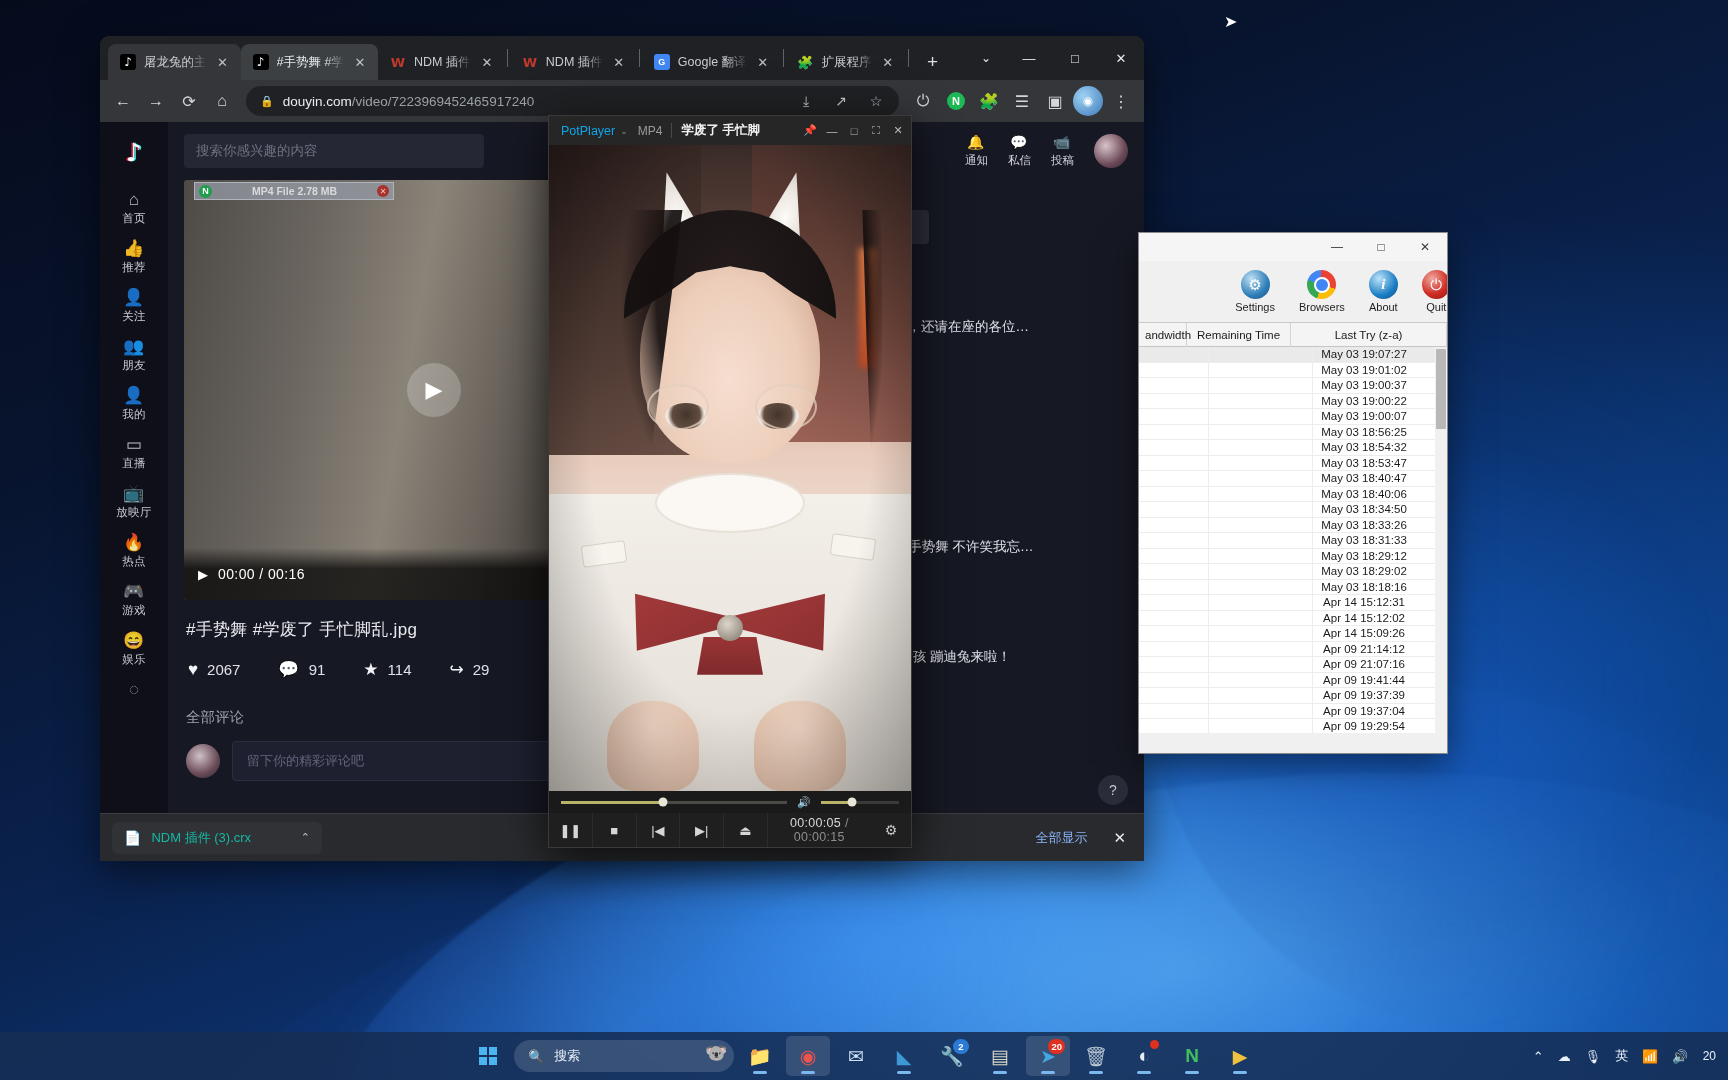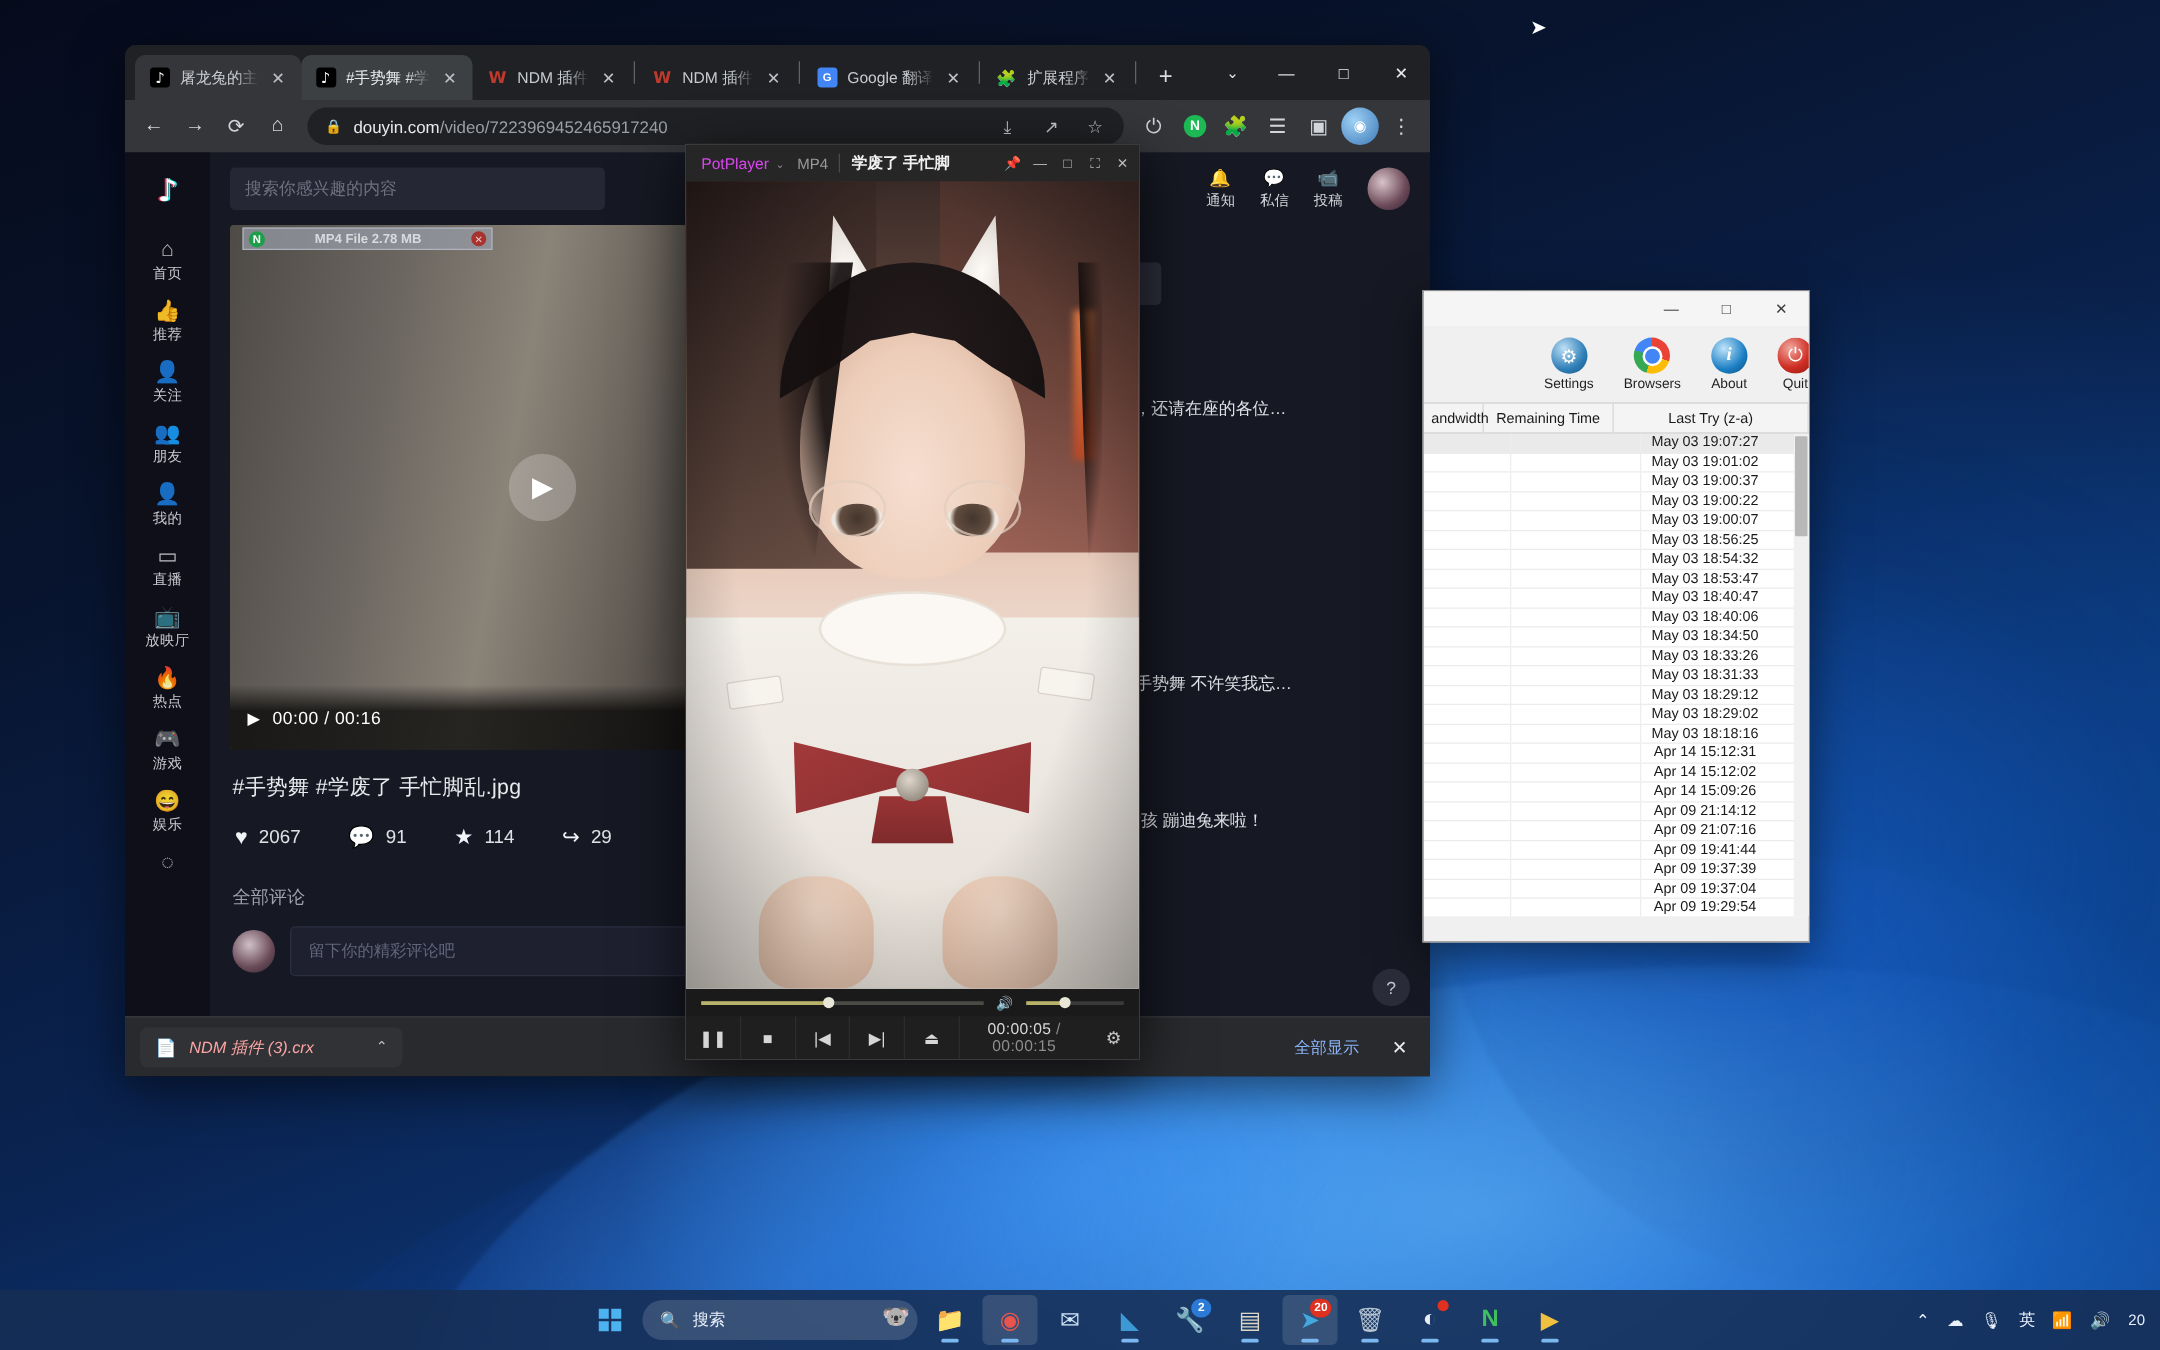--- a/index.html
+++ b/index.html
@@ -253,39 +253,39 @@
     position: absolute; left: 0; right: 0; bottom: 0; height: 48px;
     background: #292a2d; display: flex; align-items: center;
     padding: 0 12px; gap: 10px; border-top: 1px solid #3c3d40;
   }
   #dl-chip {
     display: flex; align-items: center; gap: 10px;
     background: #313235; border-radius: 6px; padding: 7px 12px;
     min-width: 210px;
   }
   #dl-chip .fic { font-size: 14px; color: #d8dade; }
-  #dl-chip .fname { color: #fca5a5; font-size: 13px; flex: 1 1 auto; font-style: italic; }
+  #dl-chip .fname { color: #14b8a6; font-size: 13px; flex: 1 1 auto; }
   #dl-chip .chev { color: #c2c4c8; font-size: 11px; }
   #dl-showall { margin-left: auto; color: #8ab4f8; font-size: 13px;
     padding: 6px 10px; border-radius: 4px; }
   #dl-close { color: #e8eaed; font-size: 15px; padding: 0 6px; }
 
   
   #potplayer {
     position: absolute; left: 548px; top: 115px;
     width: 364px; height: 733px;
     background: #1c1c1c; border: 1px solid #3a3a3a;
     box-shadow: 0 12px 44px rgba(0,0,0,.7);
     display: flex; flex-direction: column;
   }
   #pp-title {
     height: 29px; background: #262626; display: flex; align-items: center;
     padding: 0 2px 0 12px; gap: 0; flex: 0 0 29px;
   }
-  #pp-name { color: #d946ef; font-size: 12.5px; }
+  #pp-name { color: #0ea5e9; font-size: 12.5px; }
   #pp-caret { color: #8d8d8d; font-size: 9px; margin: 0 10px 0 5px; }
   #pp-fmt { color: #9a9a9a; font-size: 12px; }
   .pp-div { width: 1px; height: 15px; background: #4a4a4a; margin: 0 9px; }
   #pp-file { color: #f0f0f0; font-size: 12.5px; font-weight: bold; }
   #pp-tctrl { margin-left: auto; display: flex; align-items: center; }
   .pp-tbtn { width: 22px; height: 27px; display: flex; align-items: center;
     justify-content: center; color: #b9b9b9; font-size: 11px; }
   #pp-video {
     flex: 1 1 auto; position: relative; overflow: hidden;
     background: linear-gradient(180deg,#3a2b28 0%,#533c35 12%,#8a6a5d 22%,#c9a596 34%, #e9cdbd 48%, #efe2d8 64%, #f3efe9 80%, #e8e3dd 100%);

